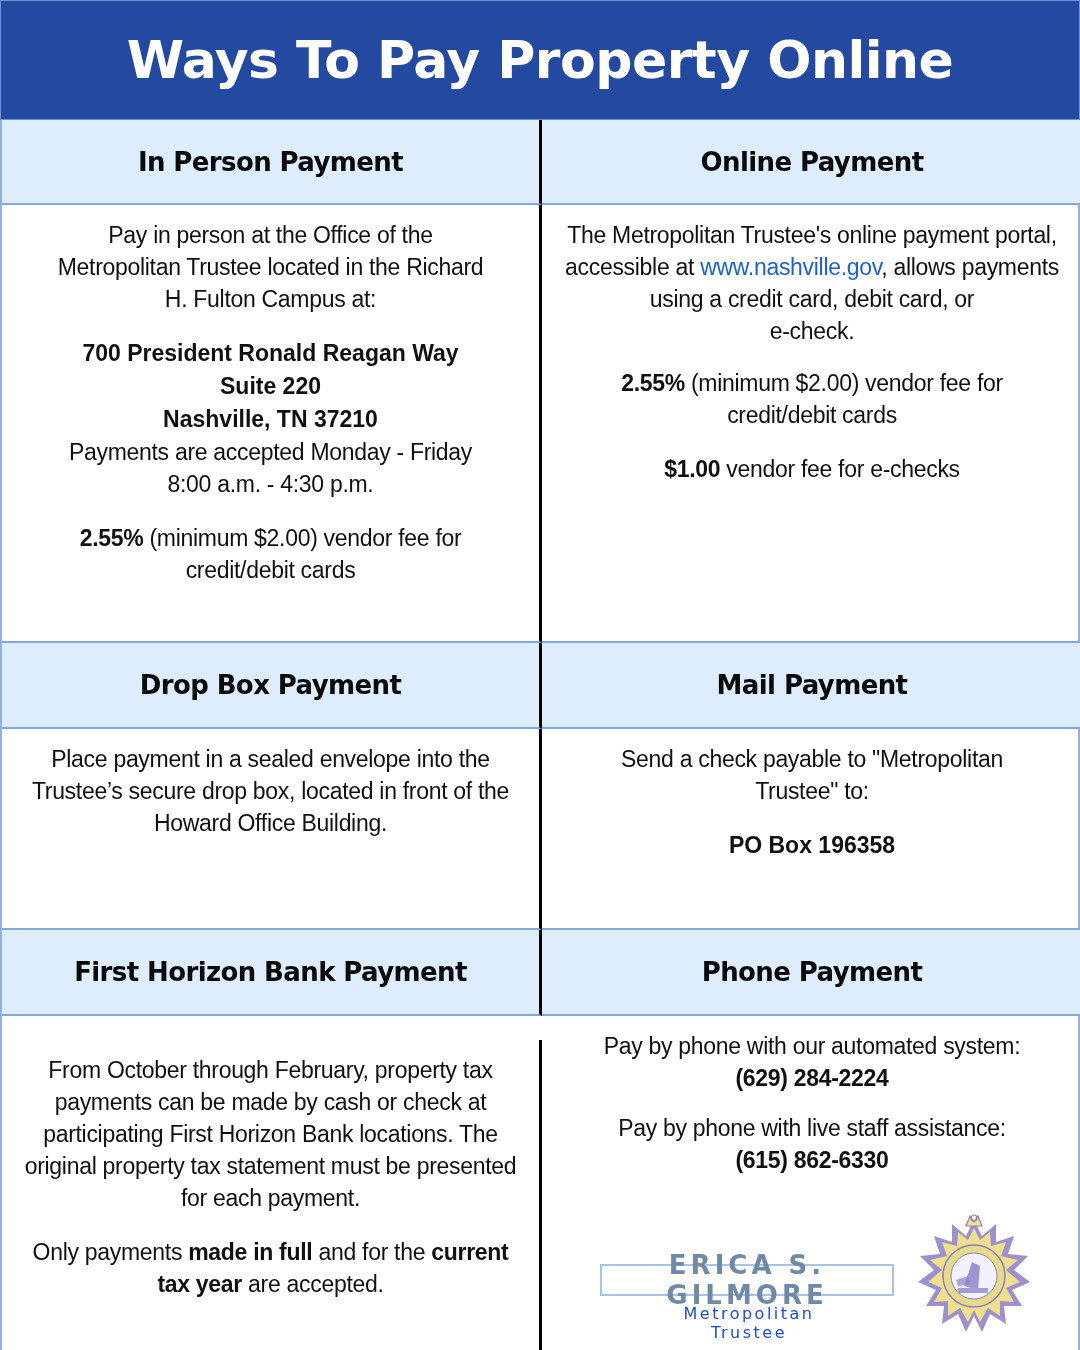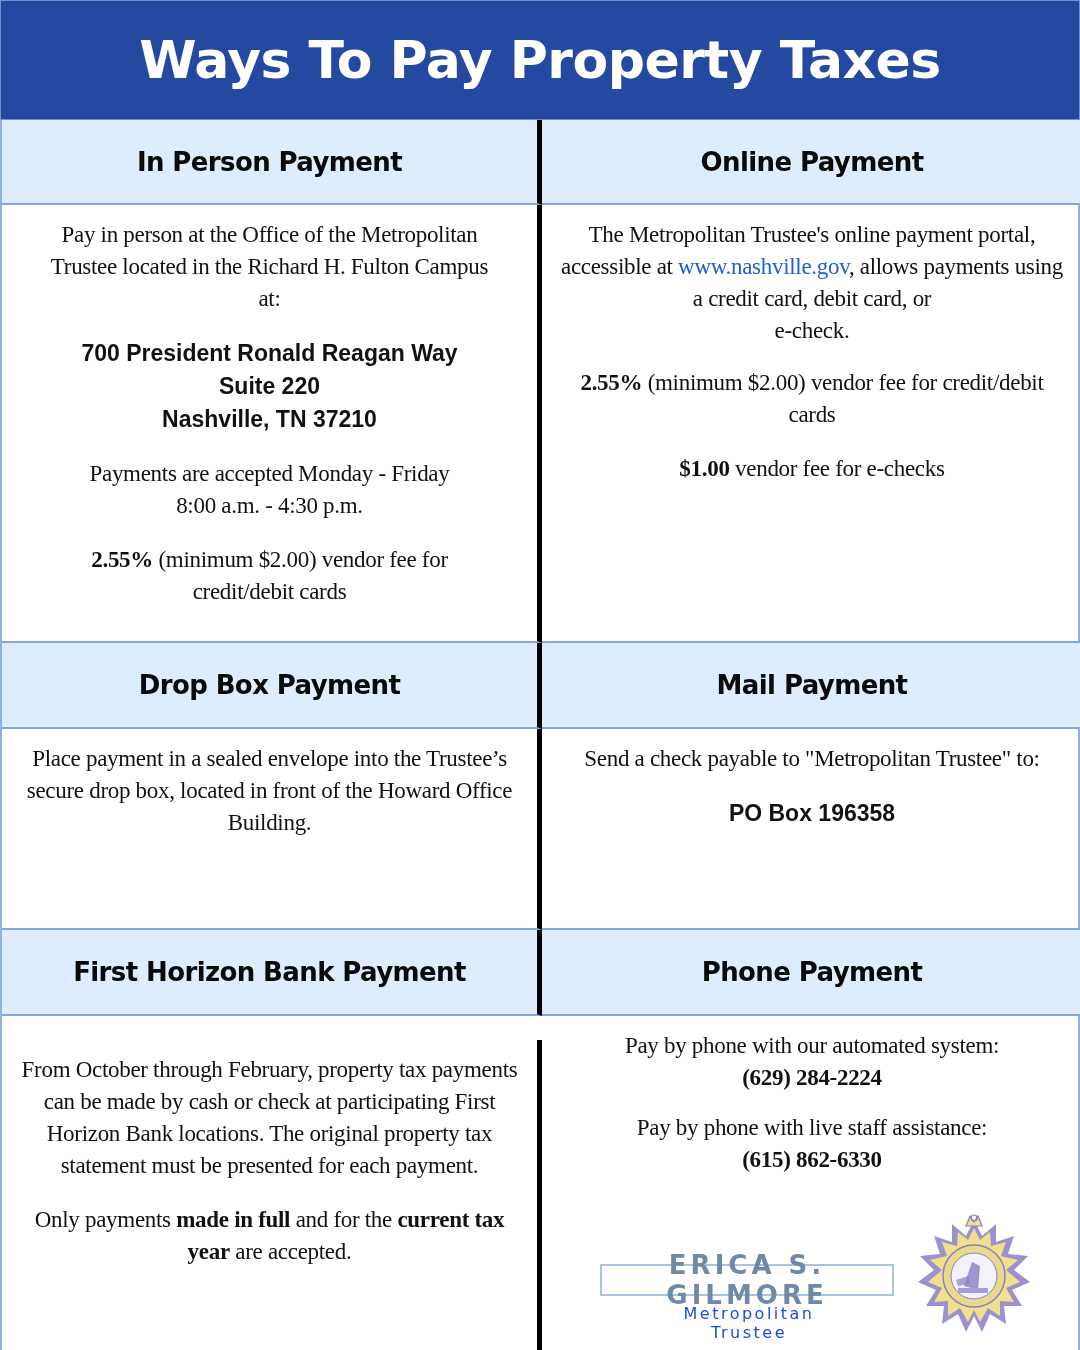--- a/index.html
+++ b/index.html
@@ -19,39 +19,39 @@
 
     .grid {
       position: absolute; left: 0; top: 120px; width: 1080px; height: 1230px;
       display: grid;
       grid-template-columns: 540px 540px;
       grid-template-rows: 85px 438px 86px 201px 86px 334px;
       border-left: 2px solid #8fb0e0;
       border-right: 2px solid #8fb0e0;
     }
     .cell {
-      border-right: 5px solid #000000;
+      border-right: 3px solid #000000;
       border-bottom: 2px solid #86a6da;
       text-align: center;
       position: relative;
     }
     .cell.right { border-right: none; }
     .cell.hdr {
       background: #deedfe;
       display: flex; align-items: center; justify-content: center;
     }
     .cell.hdr h2 {
       font-size: 26px; font-weight: 700; color: #0a0a0a;
       font-family: "DejaVu Sans", "Liberation Sans", sans-serif;
       letter-spacing: -0.6px;
     }
     .cell.body { padding: 14px 18px 0 18px; }
     .cell.body p {
       font-size: 23px; line-height: 32px; color: #111111;
-      font-family: Liberation Serif, serif;
+      font-family: Liberation Sans, sans-serif;
       letter-spacing: -0.3px;
       margin-bottom: 22px;
     }
     .cell.body p.tight { margin-bottom: 20px; }
     .cell.body b { font-weight: 700; }
     .addr { font-weight: 700; font-size: 23px; line-height: 33px; }
     .link { color: #1f5fd6; }
 
     .logo-wrap {
       position: absolute; left: 58px; bottom: 18px; width: 440px; height: 120px;
@@ -69,35 +69,35 @@
       font-family: "DejaVu Sans", "Liberation Sans", sans-serif;
     }
     .seal {
       position: absolute; left: 314px; top: 0; width: 120px; height: 120px;
     }
   </style>
 </head>
 <body>
 
 <div class="title-bar">
-  <h1>Ways To Pay Property Taxes</h1>
+  <h1>Ways To Pay Property Online</h1>
 </div>
 
 <div class="grid">
 
   <div class="cell hdr">
     <h2>In Person Payment</h2>
   </div>
   <div class="cell hdr right">
     <h2>Online Payment</h2>
   </div>
 
   <div class="cell body">
     <p style="padding:0 24px;">Pay in person at the Office of the Metropolitan Trustee located in the Richard H. Fulton Campus at:</p>
-    <div style="margin-bottom:22px;">
+    <div style="">
       <div class="addr">700 President Ronald Reagan Way</div>
       <div class="addr">Suite 220</div>
       <div class="addr">Nashville, TN 37210</div>
     </div>
     <p>
       <span>Payments are accepted Monday - Friday</span><br>
       <span>8:00 a.m. - 4:30 p.m.</span>
     </p>
     <p style="padding:0 20px;">
       <b>2.55%</b><span> (minimum $2.00) vendor fee for credit/debit cards</span>

